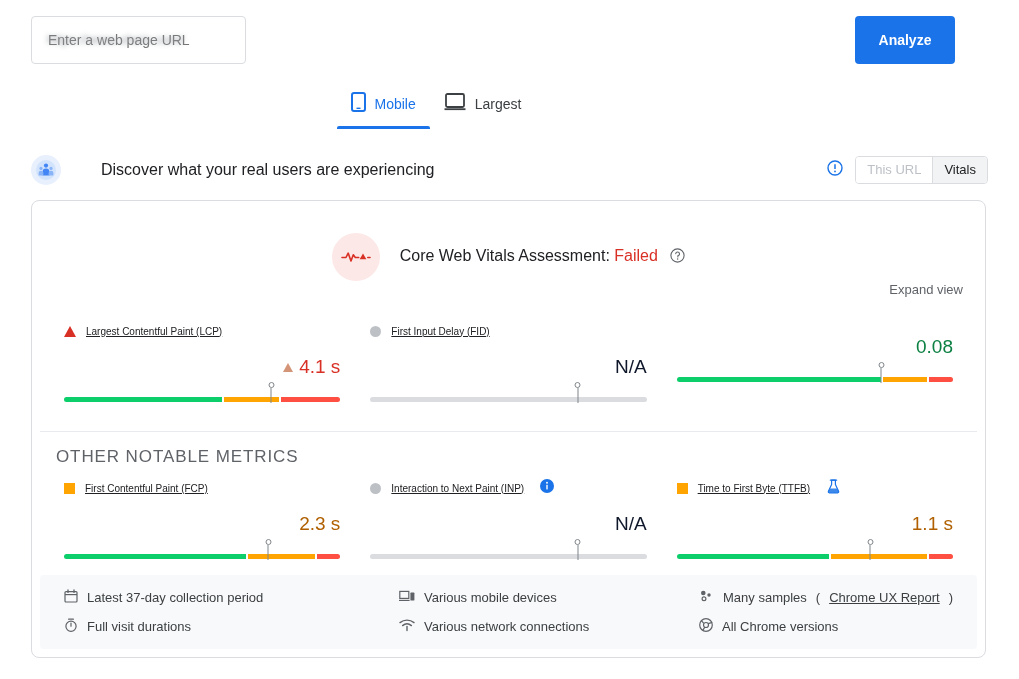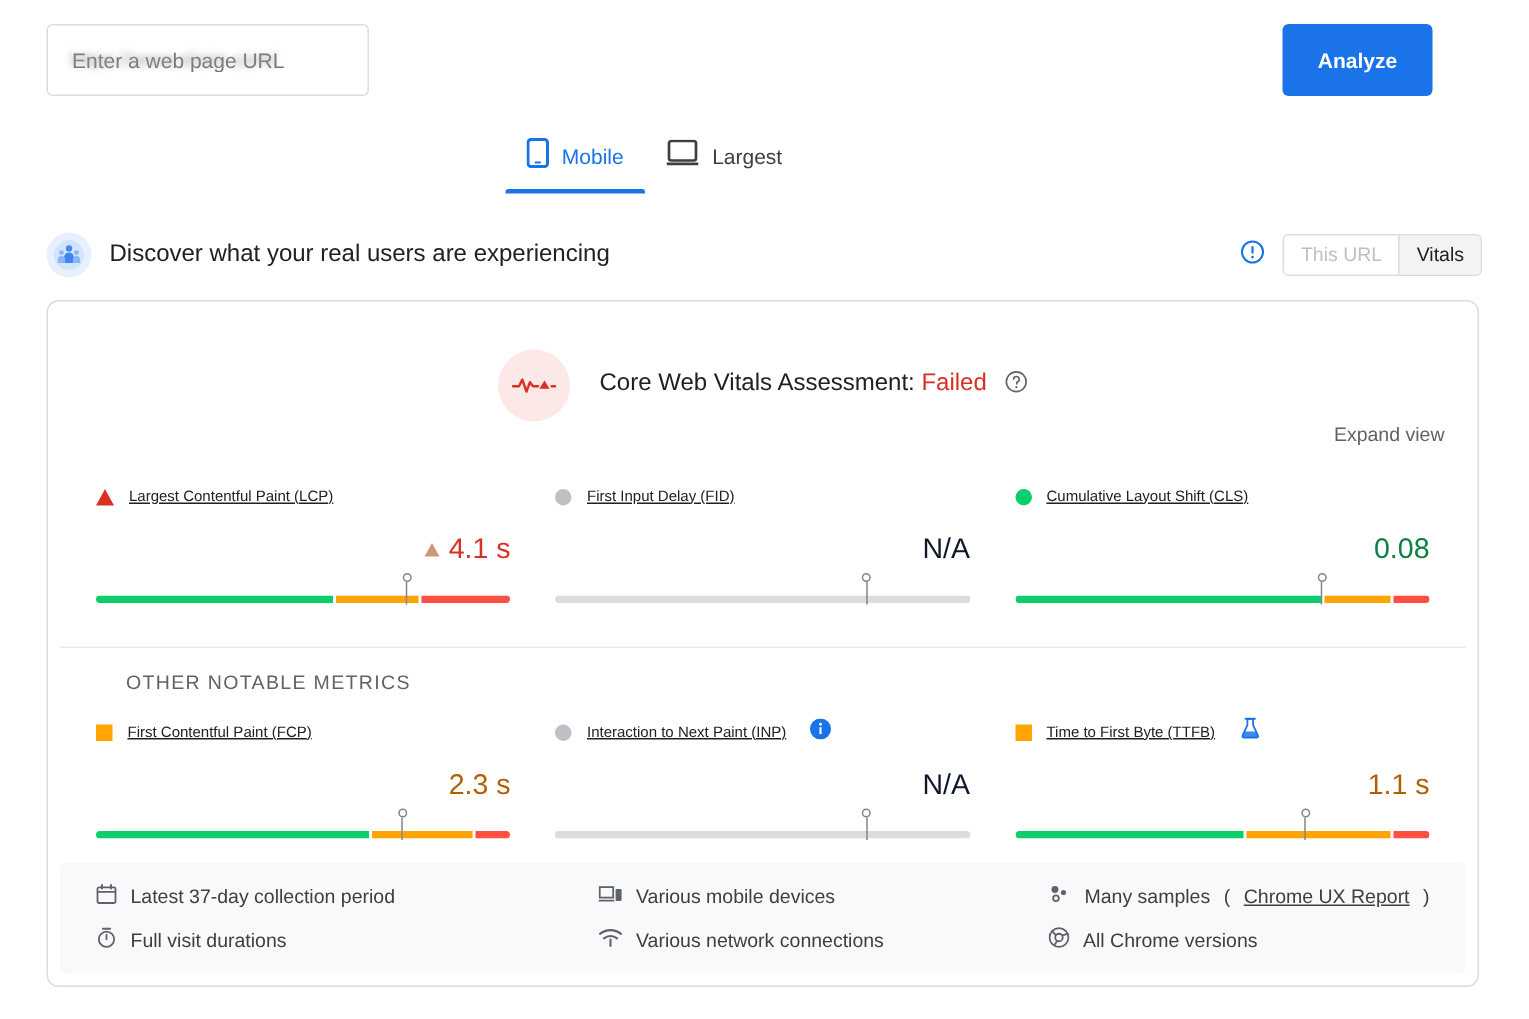--- a/index.html
+++ b/index.html
@@ -99,20 +99,21 @@
 
   
   .discover-row {
     position: absolute;
     left: 31px;
     top: 154px;
     width: 957px;
     height: 32px;
     display: flex;
     align-items: center;
+    gap: 28px;
   }
   .discover-icon {
     width: 30px; height: 30px;
     border-radius: 50%;
     background: #e8f0fe;
     display: flex; align-items: center; justify-content: center;
     flex: 0 0 auto;
   }
   .discover-title {
     margin-left: 12px;
@@ -280,23 +281,23 @@
     transform: translateX(-50%);
     width: 6px; height: 6px;
     border-radius: 50%;
     border: 1px solid #80868b;
     background: #fff;
     box-sizing: border-box;
   }
 
   .section-label {
     position: absolute;
-    left: 52px;
+    left: 24px;
     top: 246px;
-    font-size: 13px;
+    font-size: 17px;
     letter-spacing: .9px;
     color: #5f6368;
   }
   .divider {
     position: absolute;
     left: 8px; right: 8px;
     top: 230px;
     height: 1px;
     background: #e8eaed;
   }
@@ -456,24 +457,20 @@
         </div>
         <div class="bar-wrap">
           <div class="bar">
             <div class="seg-n" style="flex:1 1 auto"></div>
           </div>
           <div class="bar-marker" style="left:75%"></div>
         </div>
       </div>
 
       <div class="metric">
-        <div class="metric-head">
-          <span class="mk dot-green"></span>
-          <span class="metric-name">Cumulative Layout Shift (CLS)</span>
-        </div>
         <div class="metric-value v-green">
           <span>0.08</span>
         </div>
         <div class="bar-wrap">
           <div class="bar">
             <div class="seg-g" style="flex:0 0 74%"></div>
             <div class="seg-o" style="flex:0 0 16%"></div>
             <div class="seg-r" style="flex:1 1 auto"></div>
           </div>
           <div class="bar-marker" style="left:74%"></div>

